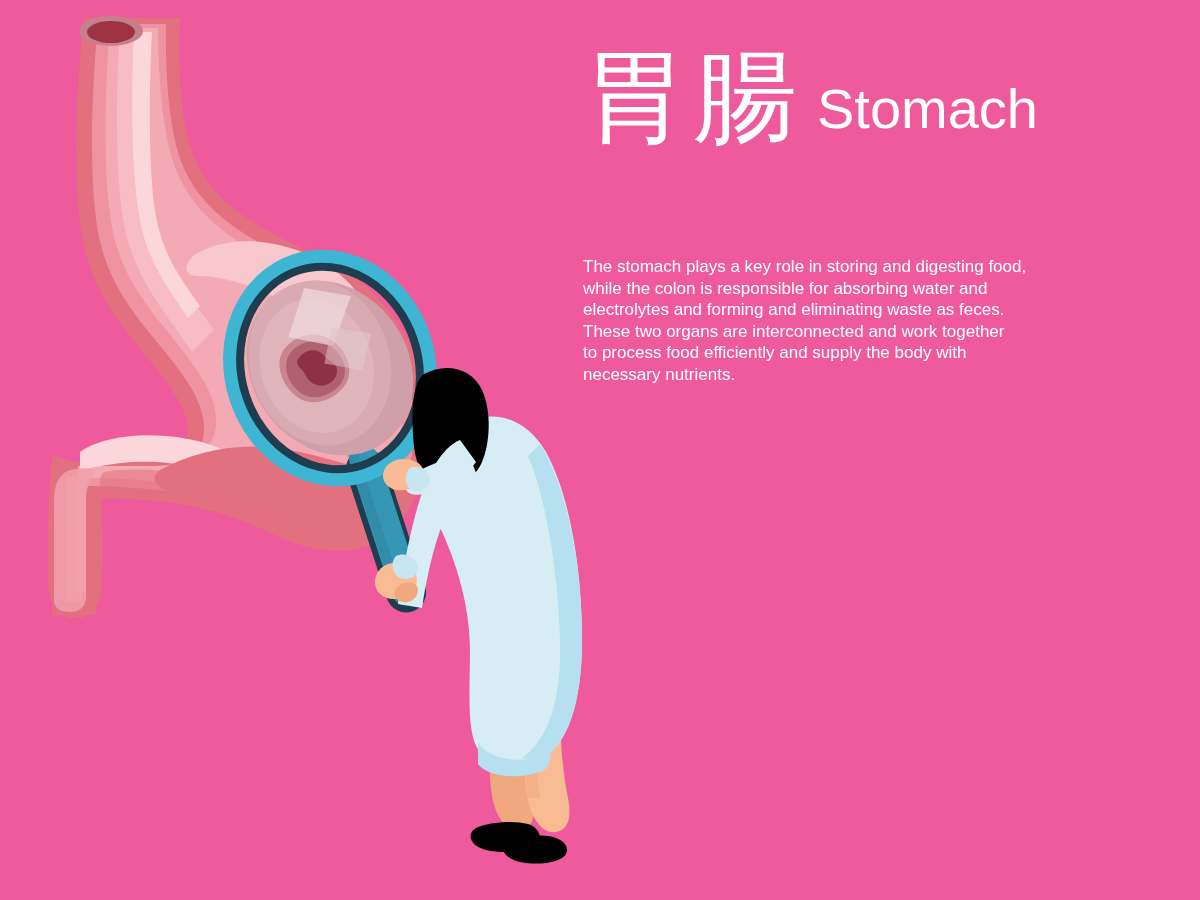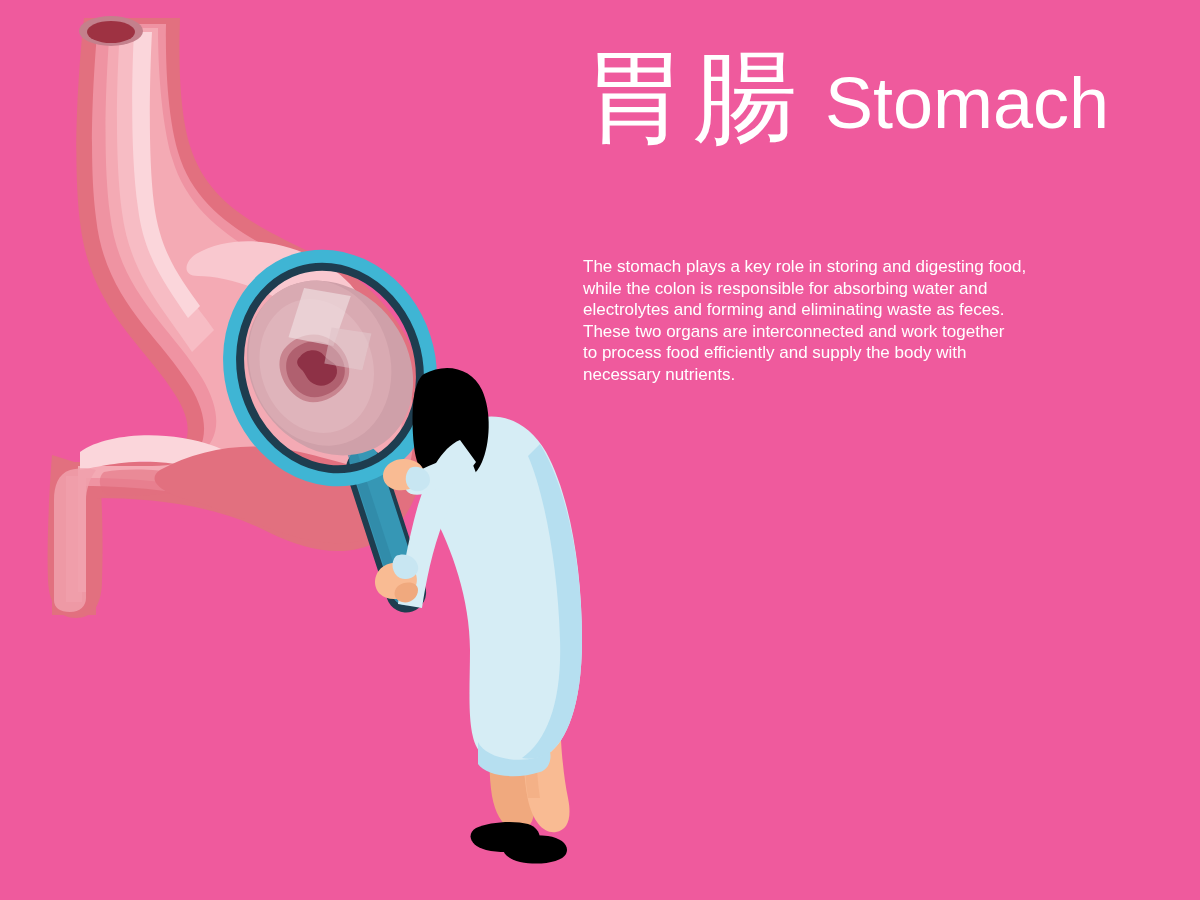--- a/index.html
+++ b/index.html
@@ -36,24 +36,24 @@
   .title-jp {
     font-family: "DejaVu Sans", sans-serif;
     font-size: 104px;
     line-height: 1.05;
     color: #ffffff;
     letter-spacing: 6px;
     font-weight: 400;
   }
   .title-en {
     font-family: "Liberation Sans", sans-serif;
-    font-size: 72px;
+    font-size: 56px;
     color: #ffffff;
     font-weight: 400;
-    margin-left: 22px;
+    margin-left: 14px;
     position: relative;
     top: -4px;
   }
   .body-text {
     position: absolute;
     left: 583px;
     top: 256px;
     width: 548px;
     color: #ffffff;
     font-size: 17px;

